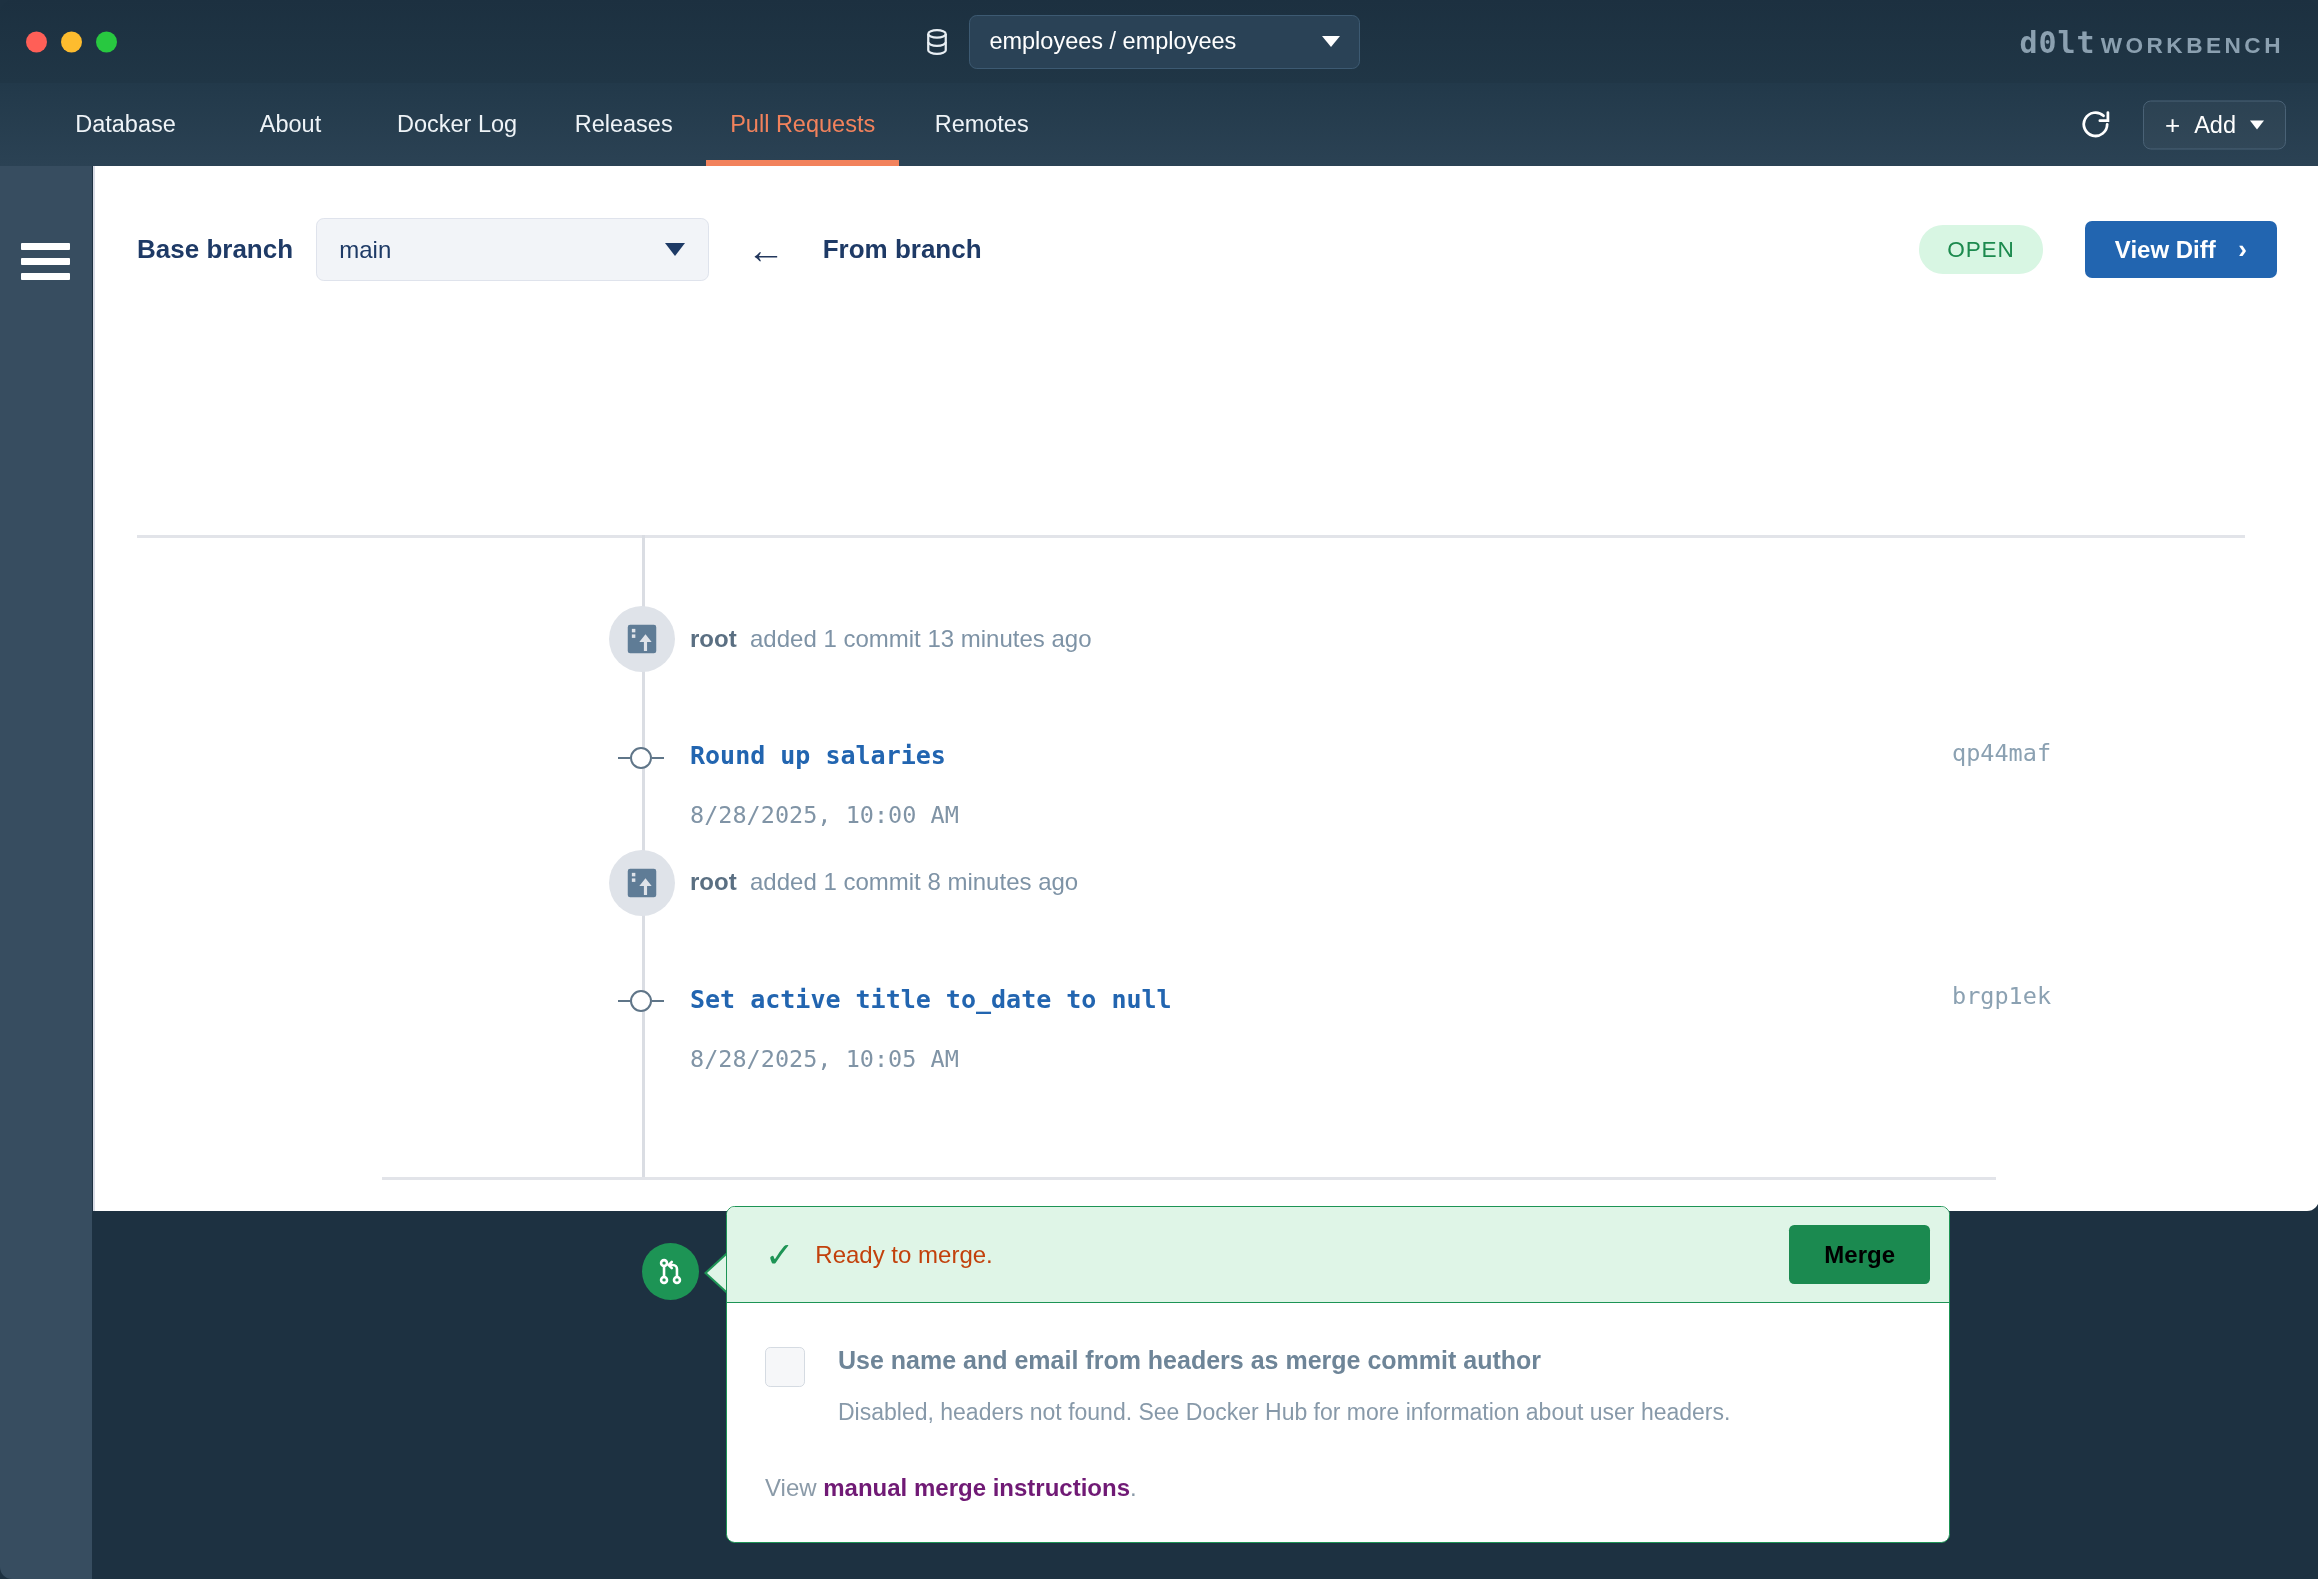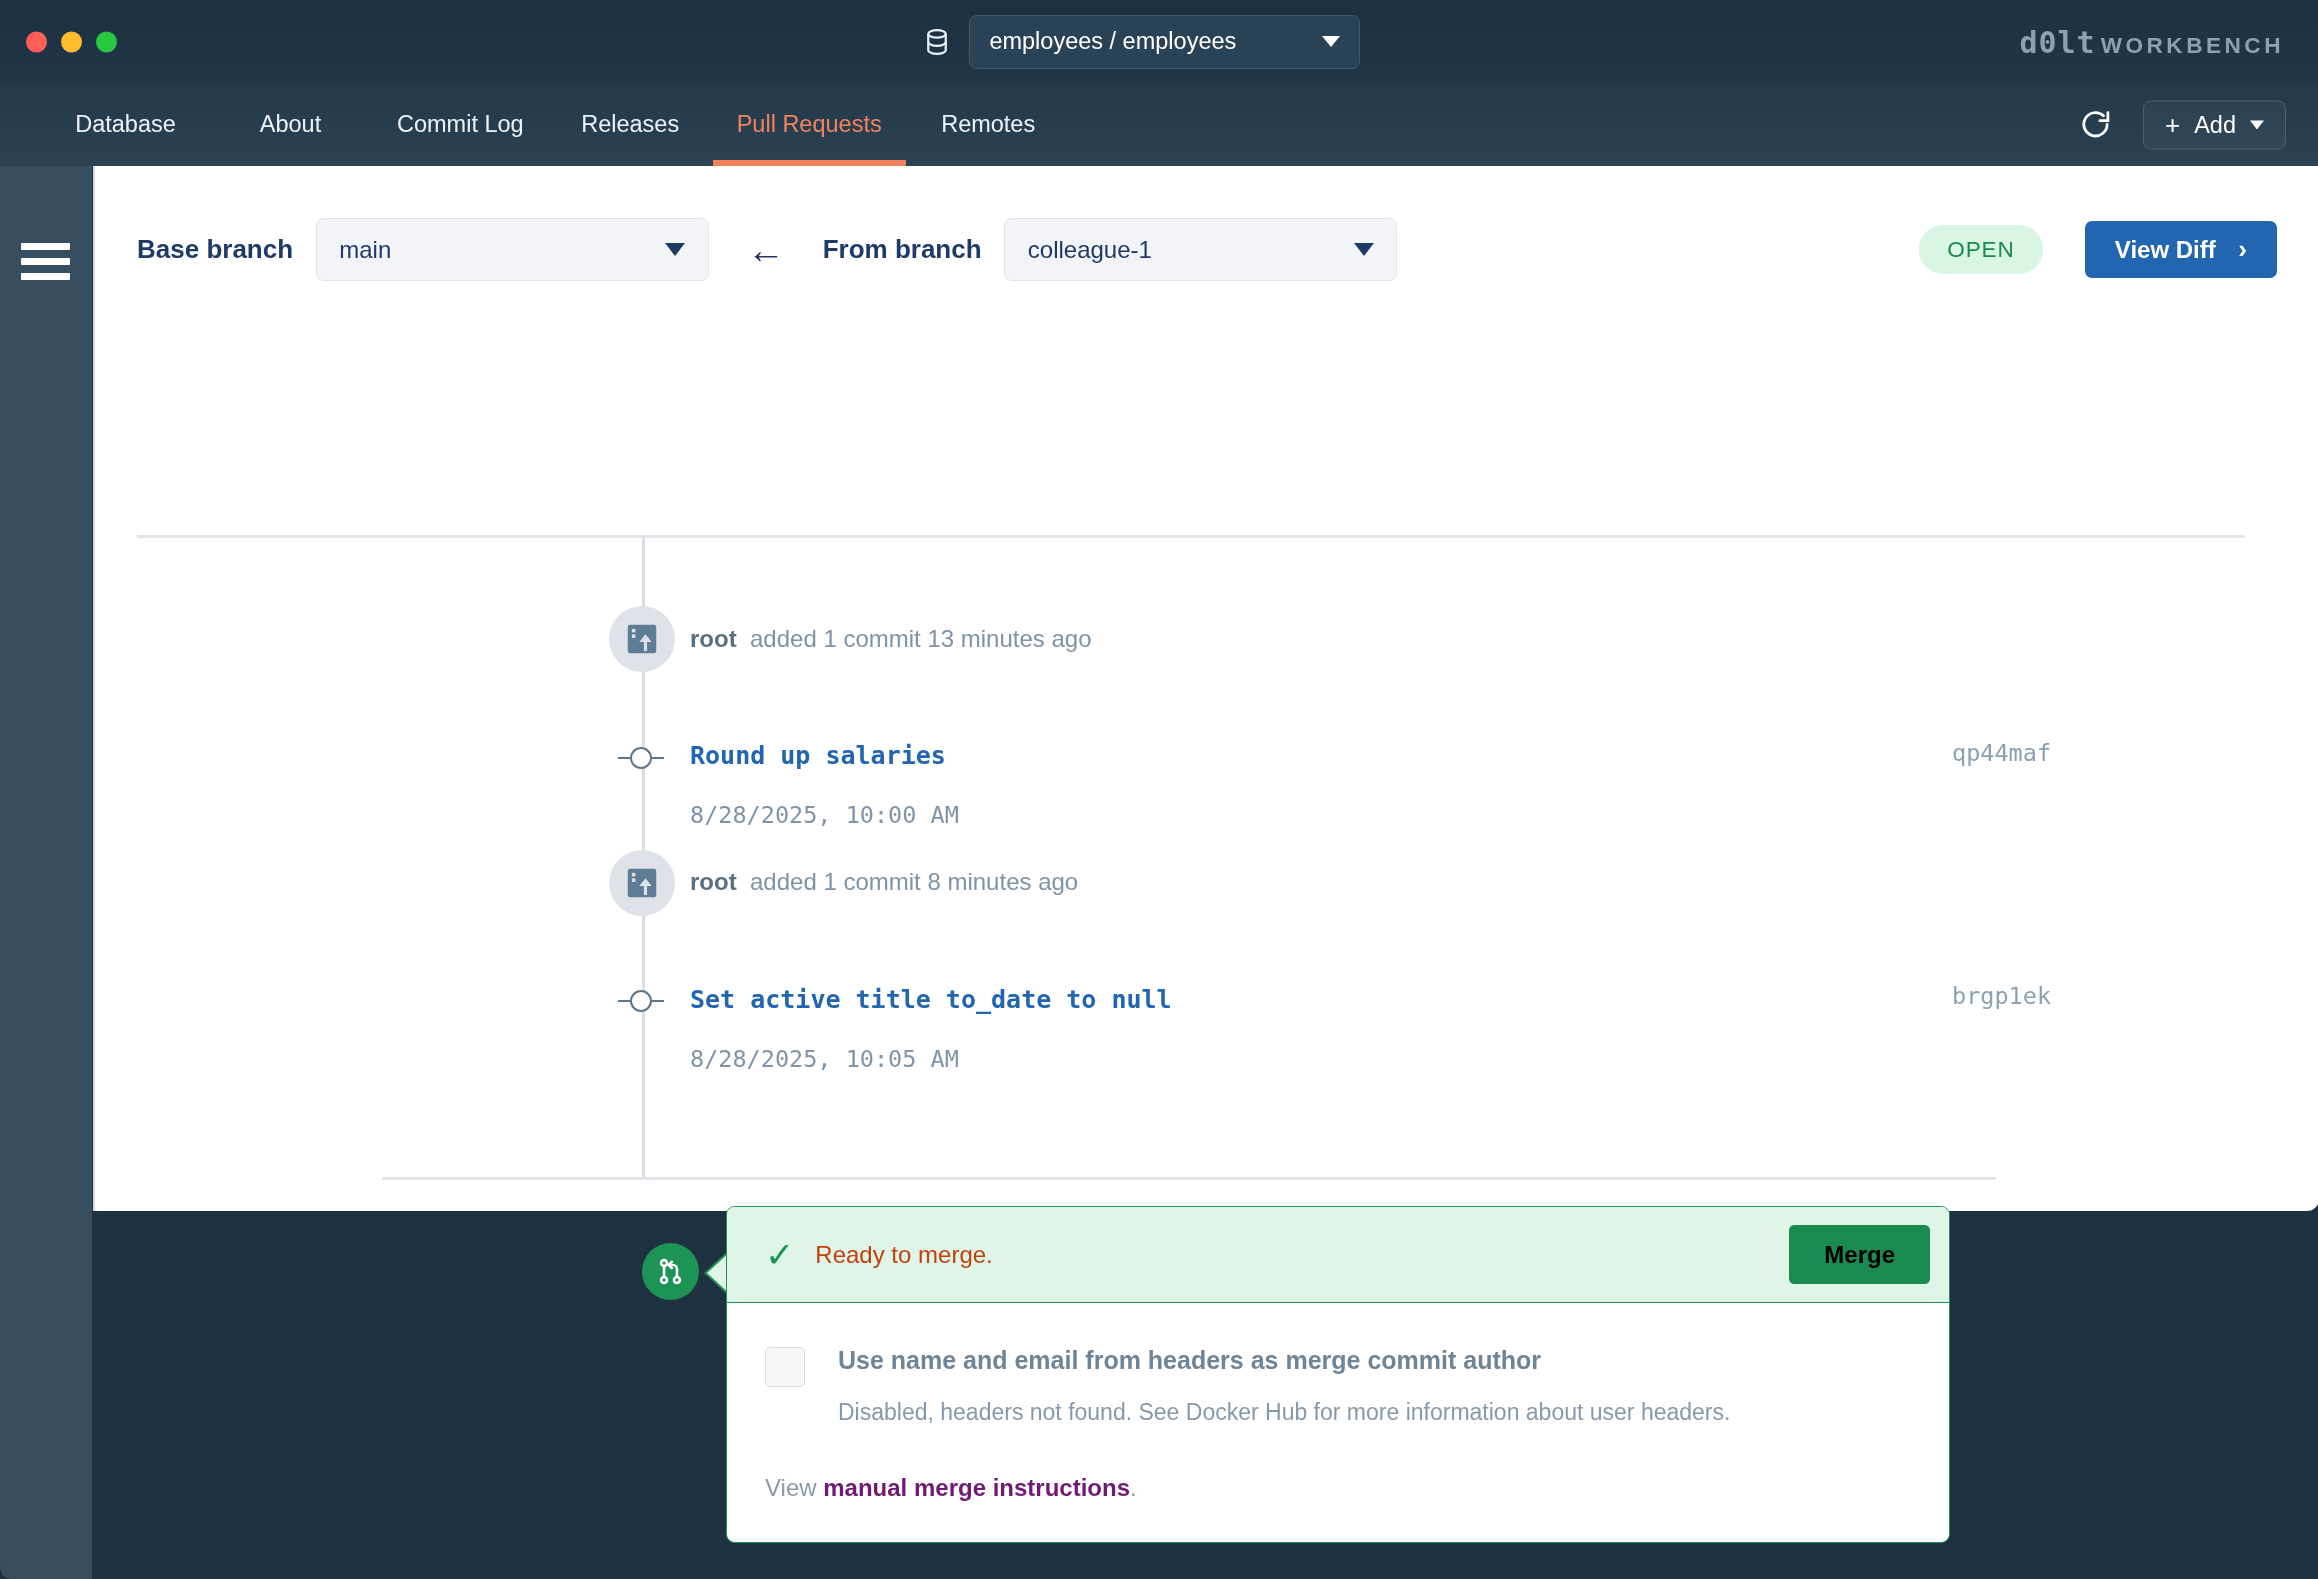--- a/index.html
+++ b/index.html
@@ -398,21 +398,21 @@
 
   <div class="navbar">
     <div class="nav-items">
       <div class="nav-item">
           <span>Database</span>
         </div>
       <div class="nav-item">
           <span>About</span>
         </div>
       <div class="nav-item">
-          <span>Commit Log</span>
+          <span>Docker Log</span>
         </div>
       <div class="nav-item">
           <span>Releases</span>
         </div>
       <div class="nav-item active">
           <span>Pull Requests</span>
         </div>
       <div class="nav-item">
           <span>Remotes</span>
         </div>
@@ -444,24 +444,20 @@
   <div class="main">
 
     <div class="branch-row">
       <span class="lbl-strong">Base branch</span>
       <div class="branch-select">
         <span class="bval">main</span>
         <span class="caret-navy"></span>
       </div>
       <span class="arrow-left">←</span>
       <span class="lbl-strong">From branch</span>
-      <div class="branch-select">
-        <span class="bval">colleague-1</span>
-        <span class="caret-navy"></span>
-      </div>
       <span class="branch-spacer"></span>
       <span class="status-pill">OPEN</span>
       <div class="viewdiff-btn">
         <span>View Diff</span>
         <span class="chev-right">›</span>
       </div>
     </div>
 
     <div class="hr-top"></div>
 

